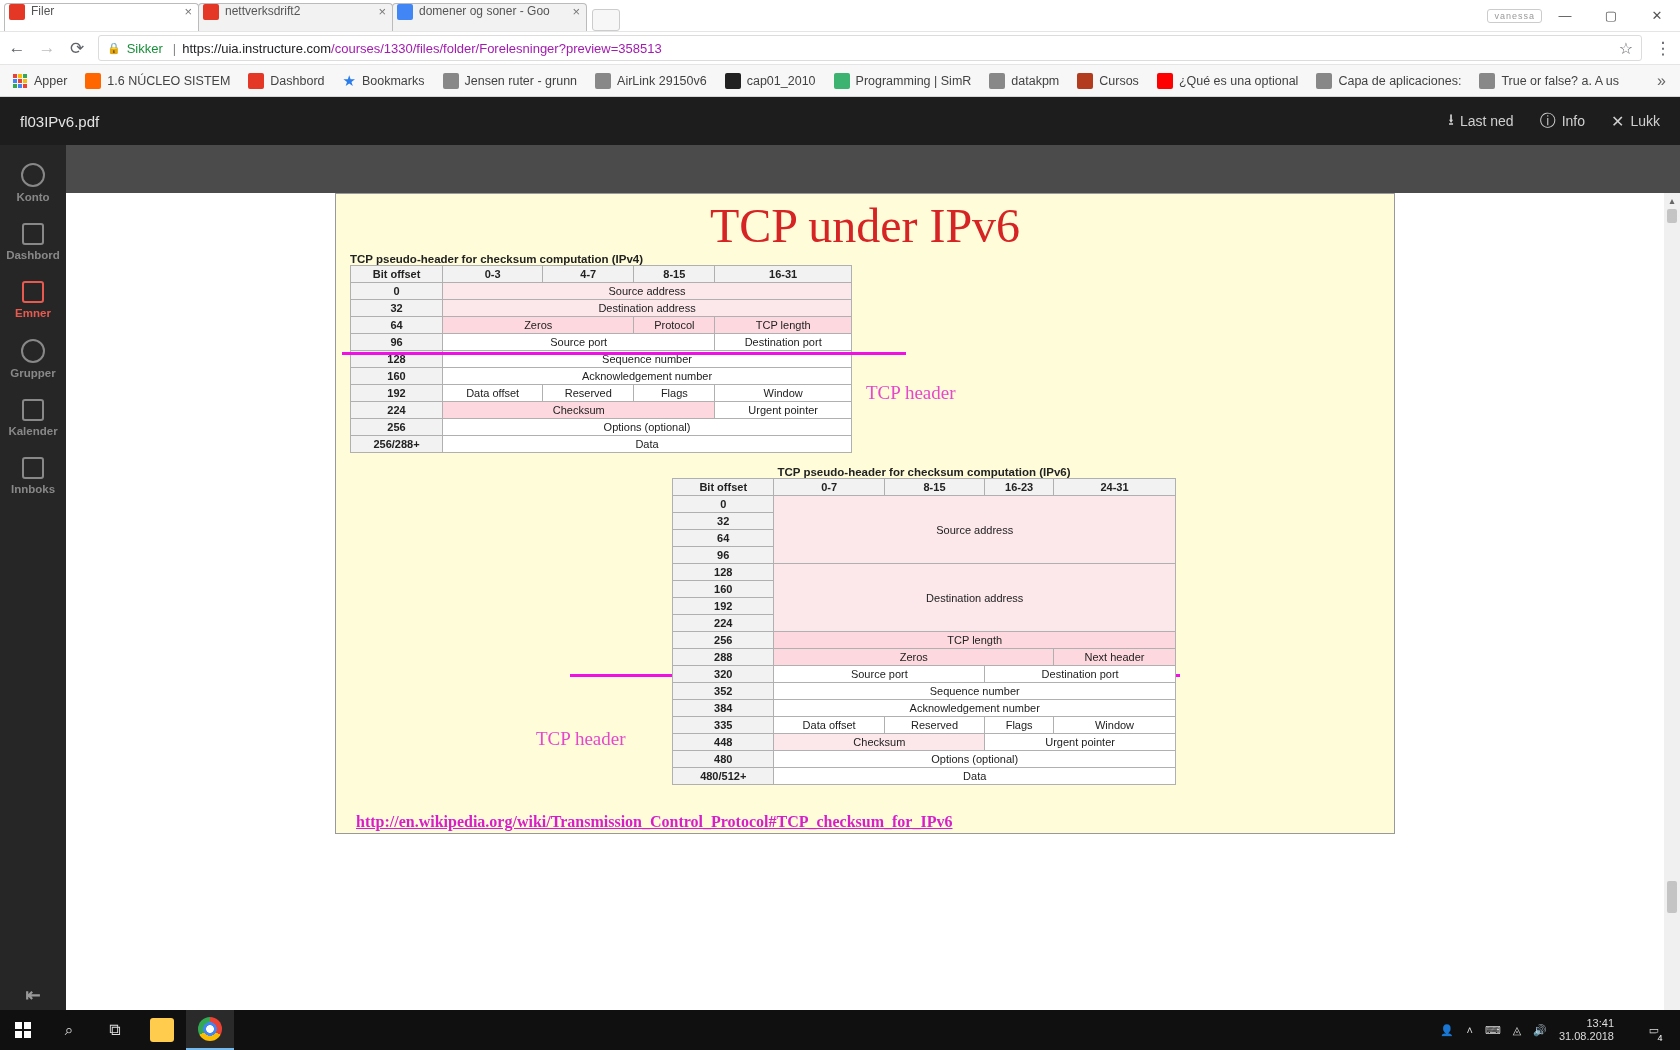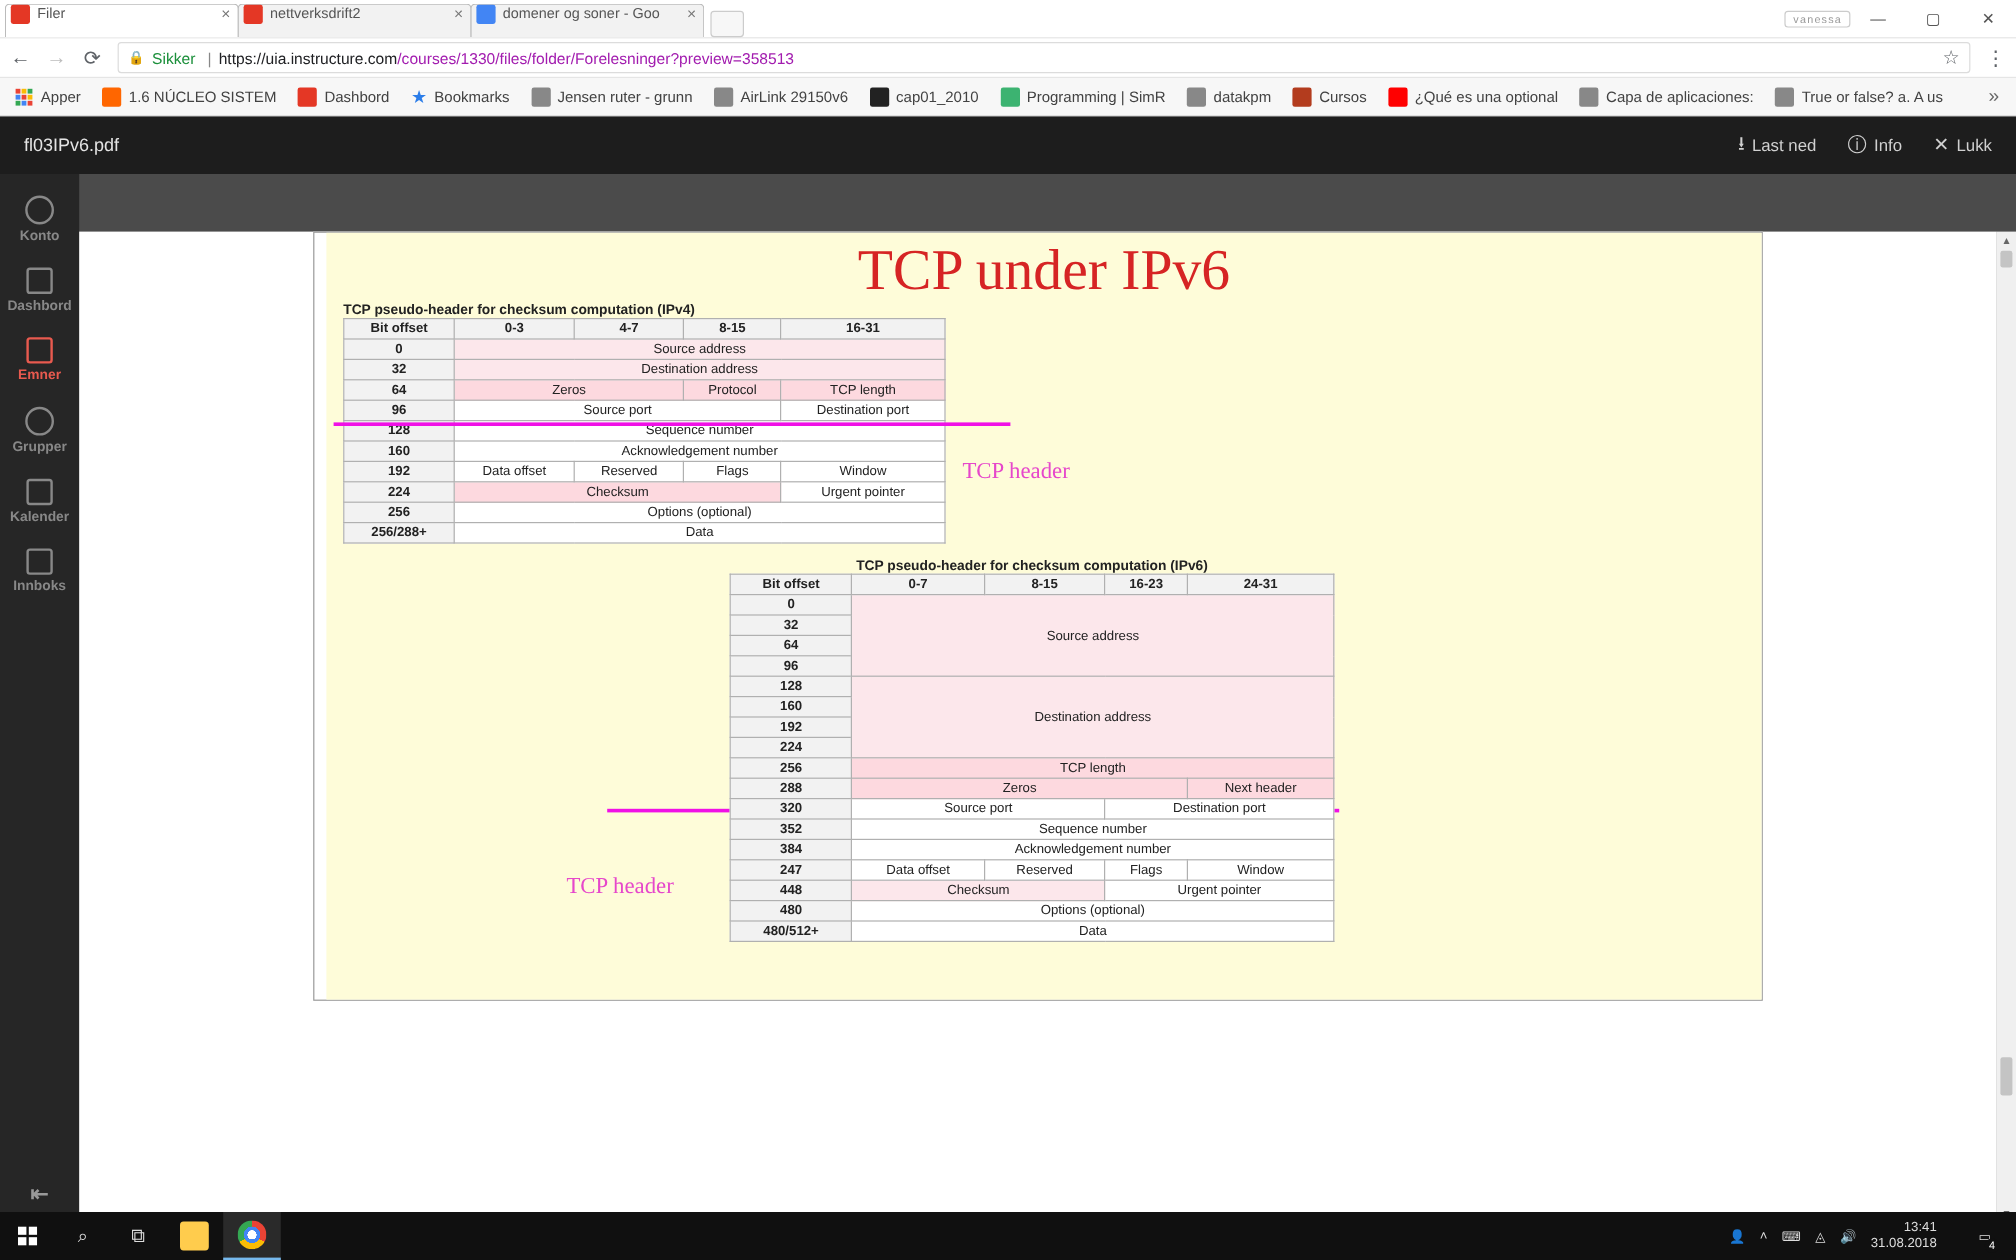--- a/index.html
+++ b/index.html
@@ -62,21 +62,21 @@
   
   .scrolltrack { position:absolute; top:48px; right:0; bottom:0; width:16px; background:#f0f0f0; }
   .scrolltrack .up,.scrolltrack .dn { height:16px; font-size:10px; color:#666; text-align:center; line-height:16px; }
   .scrolltrack .thumb { position:absolute; left:3px; width:10px; background:#c4c4c4; border-radius:2px; }
 
   .navarrow { position:absolute; top:50%; transform:translateY(-50%); width:44px; height:80px; background:#1f1f1f; color:#fff; display:flex; align-items:center; justify-content:center; font-size:26px; border-radius:4px; }
   .navarrow.left { left:10px; } .navarrow.right { right:24px; }
 
   
   .page-scroll { position:absolute; top:48px; left:0; right:16px; bottom:0; background:#fff; overflow:hidden; }
-  .page { margin:0 auto; width:1208px; border:1px solid #999; background:#fff;padding-left:10px; }
+  .page { margin:0 auto; width:1060px; border:1px solid #999; background:#fff; }
   .slide { background:#fefcd9; padding:4px 8px 12px; font-size:11px; color:#222; position:relative; }
   .slide-title { font-family:"Times New Roman",serif; font-size:48px; color:#d62424; text-align:center; font-weight:400; }
   table.tcp { border-collapse:collapse; background:#fff; }
   table.tcp th, table.tcp td { border:1px solid #b0b0b0; padding:2px 6px; font-size:11px; text-align:center; }
   table.tcp th { background:#f2f2f2; font-weight:bold; }
   .pink { background:#fdd9df; }
   .lpink { background:#fce7eb; }
   .cap { font-weight:bold; font-size:11.5px; }
   .lbl { font-family:"Times New Roman",serif; color:#e647cb; font-size:19px; }
   .srcurl { font-family:"Times New Roman",serif; color:#d81ecb; font-size:16px; font-weight:bold; text-decoration:underline; position:absolute; left:20px; bottom:2px; }
@@ -387,21 +387,21 @@
                   </tr>
                   <tr>
                     <th>352</th>
                     <td colspan="4">Sequence number</td>
                   </tr>
                   <tr>
                     <th>384</th>
                     <td colspan="4">Acknowledgement number</td>
                   </tr>
                   <tr>
-                    <th>247</th>
+                    <th>335</th>
                     <td colspan="1">Data offset</td>
                     <td colspan="1">Reserved</td>
                     <td colspan="1">Flags</td>
                     <td colspan="1">Window</td>
                   </tr>
                   <tr>
                     <th>448</th>
                     <td colspan="2" class="lpink">Checksum</td>
                     <td colspan="2">Urgent pointer</td>
                   </tr>
@@ -410,20 +410,21 @@
                     <td colspan="4">Options (optional)</td>
                   </tr>
                   <tr>
                     <th>480/512+</th>
                     <td colspan="4">Data</td>
                   </tr>
                 </tbody>
               </table>
           </div>
 
+          <div class="srcurl">http://en.wikipedia.org/wiki/Transmission_Control_Protocol#TCP_checksum_for_IPv6</div>
           <div style="height:368px"></div>
         </div>
       </div>
     </div>
   </div>
 </div>
 
 <div class="taskbar">
   <div class="tbico">
       <svg width="16" height="16">

